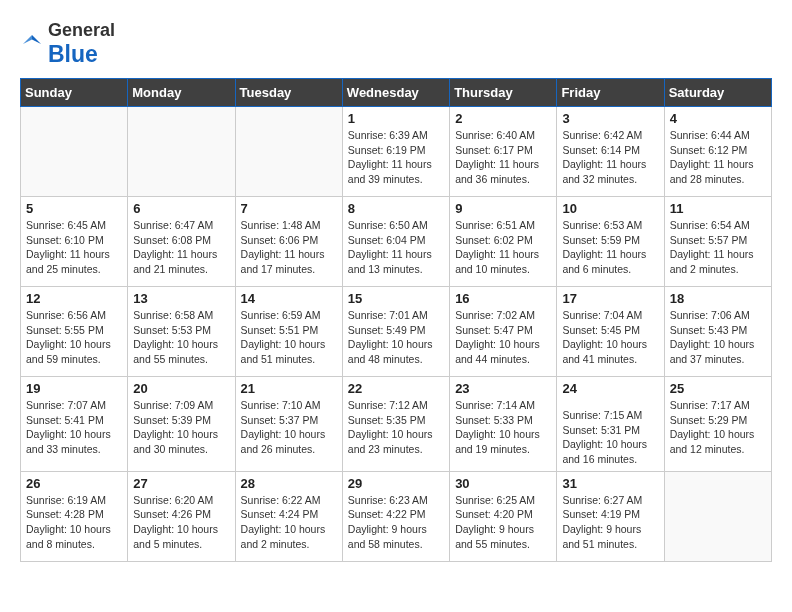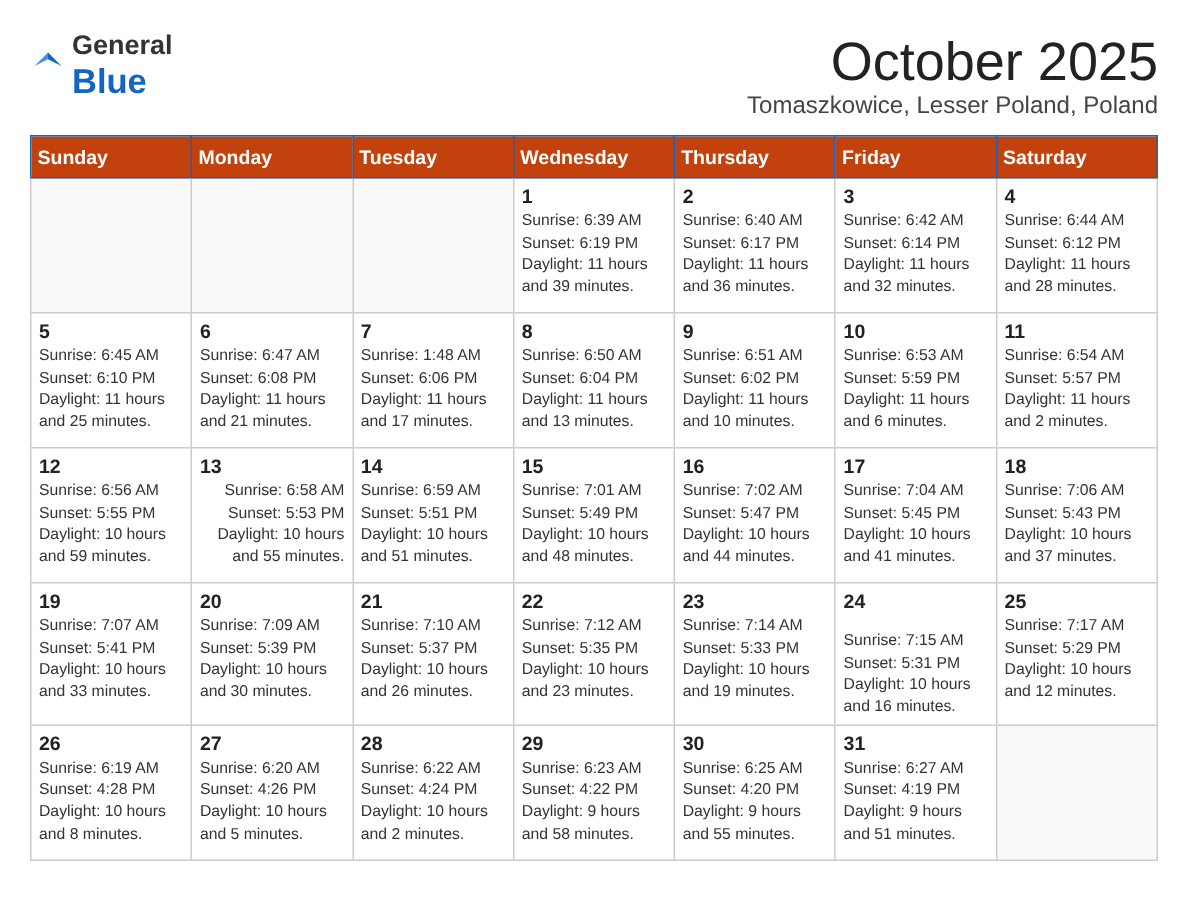--- a/index.html
+++ b/index.html
@@ -46,21 +46,21 @@
     .location {
       font-size: 16px;
       color: #444;
     }
     .calendar {
       width: 100%;
       border-collapse: collapse;
       border: 1px solid #ccc;
     }
     .calendar th {
-      background: #c2410c;
+      background: #404040;
       color: #fff;
       padding: 6px 4px;
       font-size: 13px;
       text-align: left;
       border: 1px solid #1565c0;
     }
     .calendar td {
       width: 14.28%;
       vertical-align: top;
       padding: 4px 5px;
@@ -92,24 +92,20 @@
   <div class="logo">
     <svg class="logo-icon" viewBox="0 0 32 32" xmlns="http://www.w3.org/2000/svg">
       <polygon points="16,4 28,16 16,10" fill="#1565c0"></polygon>
       <polygon points="16,4 4,16 16,10" fill="#4a90d9"></polygon>
     </svg>
     <div>
       <span class="logo-text-general">General</span><br>
       <span class="logo-text-blue">Blue</span>
     </div>
   </div>
-  <div class="title-section">
-    <div class="month-title">October 2025</div>
-    <div class="location">Tomaszkowice, Lesser Poland, Poland</div>
-  </div>
 </div>
 
 <table class="calendar">
   <thead>
     <tr>
     <th>Sunday</th>
         <th>Monday</th>
         <th>Tuesday</th>
         <th>Wednesday</th>
         <th>Thursday</th>
@@ -205,21 +201,21 @@
       <tr>
         <td>
           <span class="day-number">12</span>
           <div class="day-info" style="white-space: pre-line;">Sunrise: 6:56 AM
 Sunset: 5:55 PM
 Daylight: 10 hours
 and 59 minutes.</div>
         </td>
         <td>
           <span class="day-number">13</span>
-          <div class="day-info" style="white-space: pre-line; text-align: right;">Sunrise: 6:58 AM
+          <div class="day-info" style="white-space: pre-line;">Sunrise: 6:58 AM
 Sunset: 5:53 PM
 Daylight: 10 hours
 and 55 minutes.</div>
         </td>
         <td>
           <span class="day-number">14</span>
           <div class="day-info" style="white-space: pre-line;">Sunrise: 6:59 AM
 Sunset: 5:51 PM
 Daylight: 10 hours
 and 51 minutes.</div>

